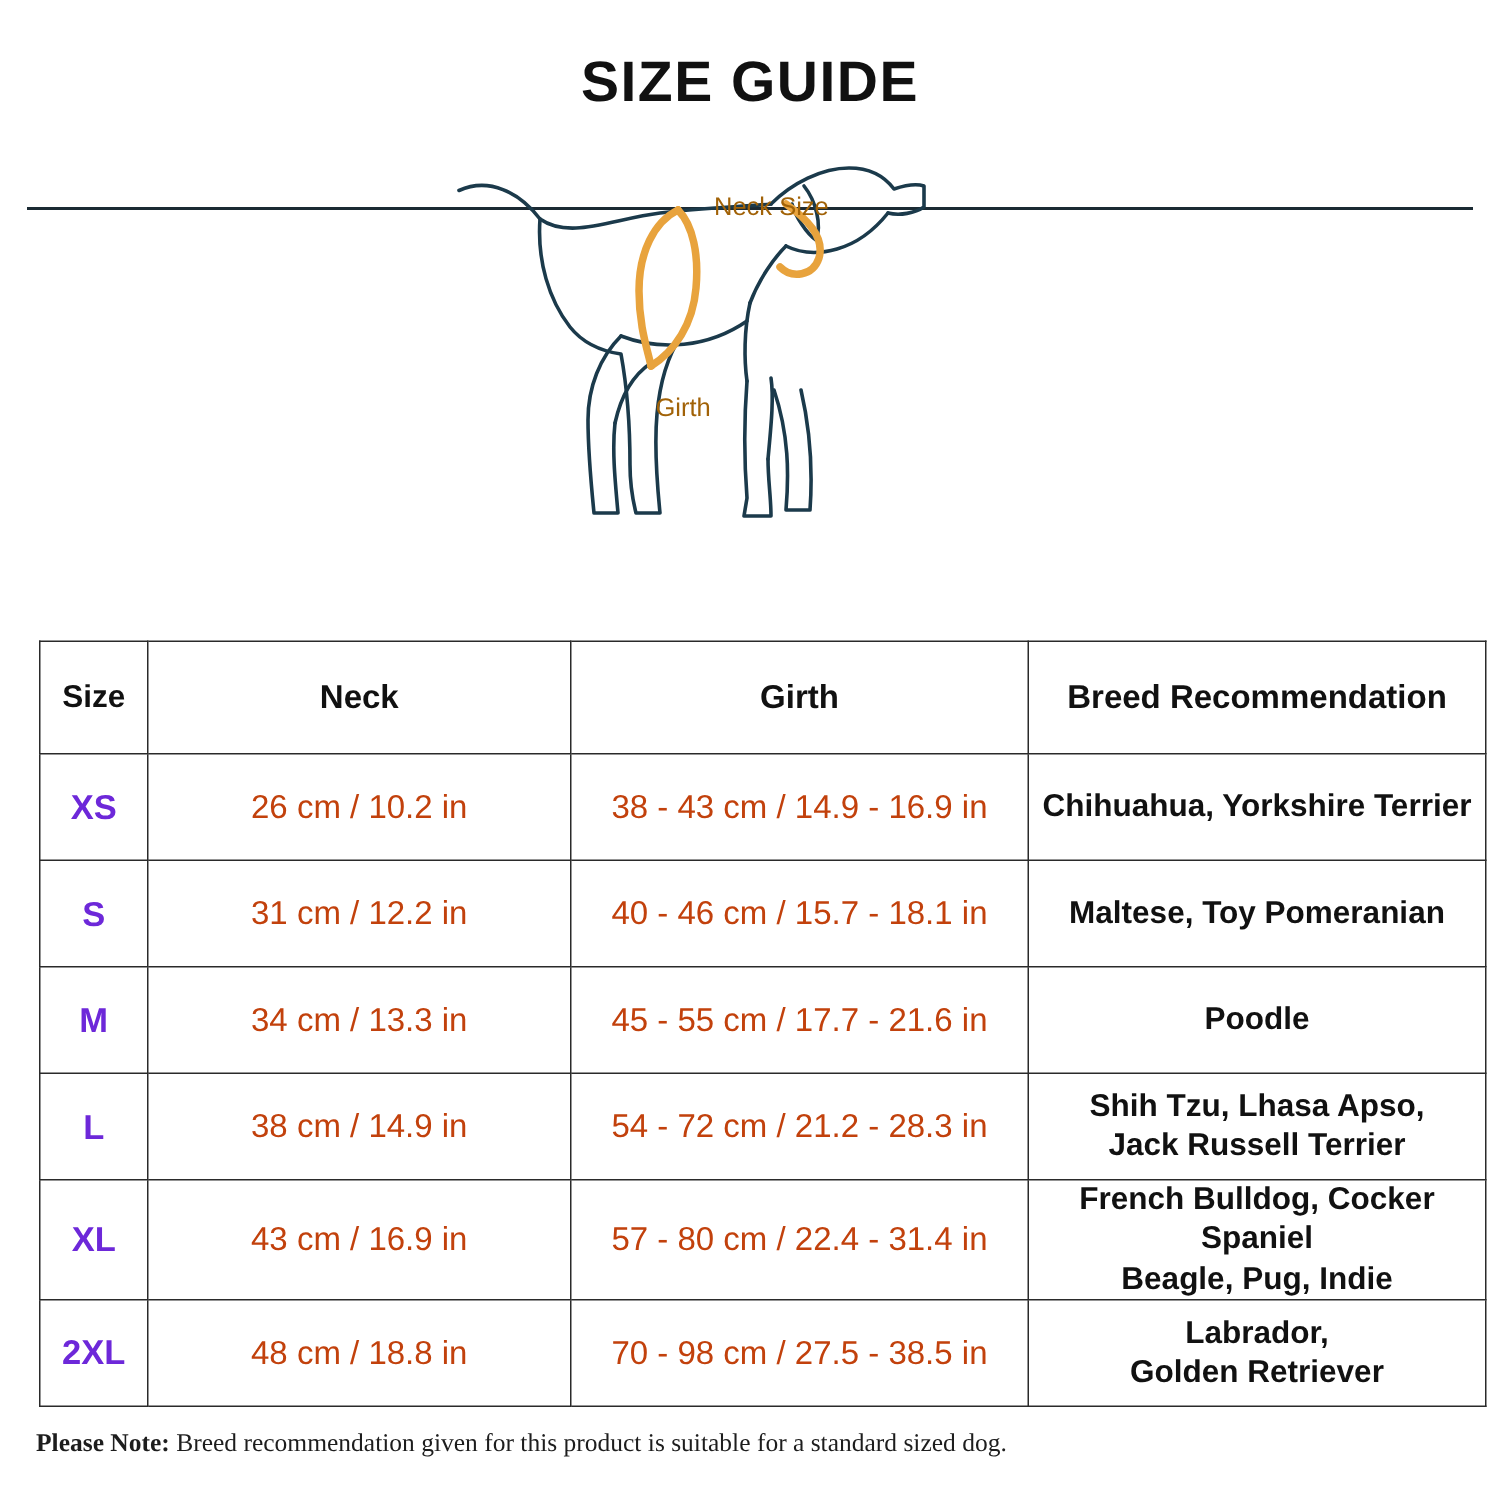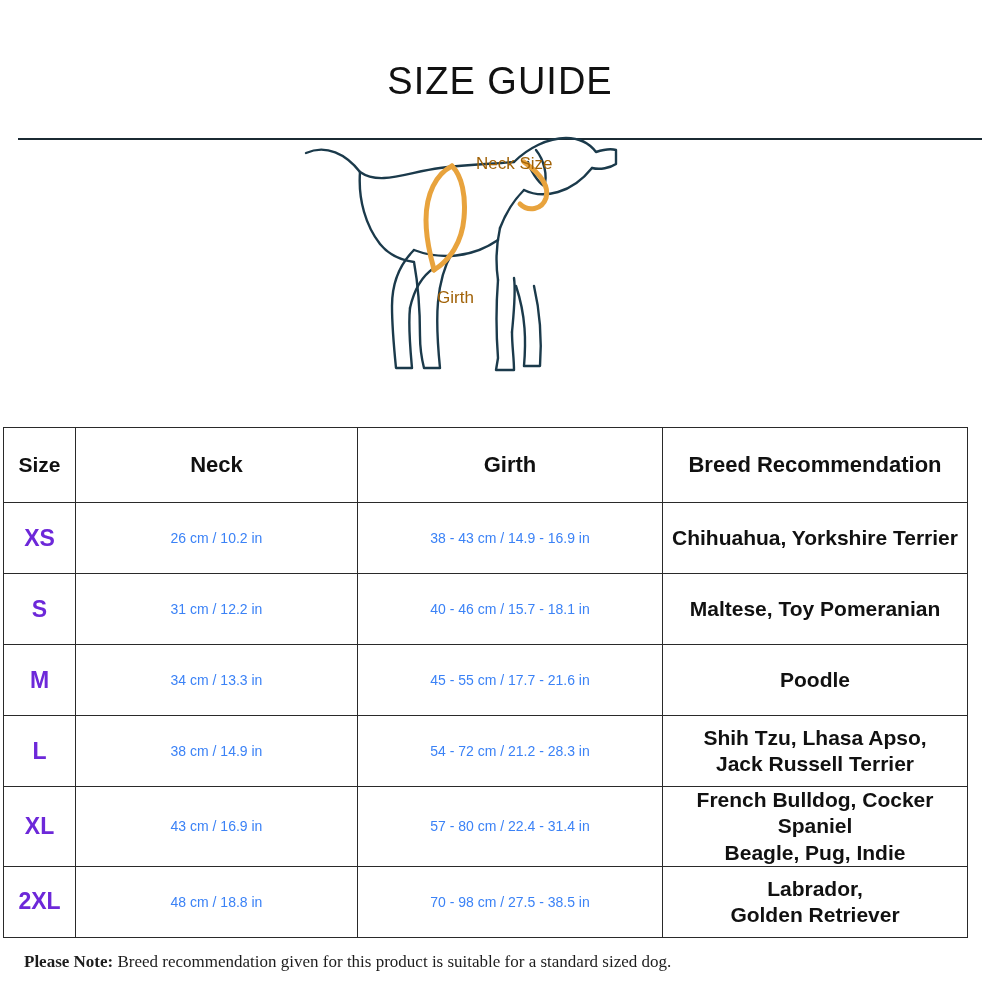--- a/index.html
+++ b/index.html
@@ -20,24 +20,24 @@
     width: 1000px;
     height: 1000px;
     position: relative;
     box-sizing: border-box;
   }
 
   
   .title {
     text-align: center;
     font-size: 38px;
-    font-weight: 400;
+    font-weight: 700;
     letter-spacing: 1px;
     color: #111111;
-    padding-top: 62px;
+    padding-top: 36px;
     line-height: 1;
   }
 
   .title-rule {
     position: absolute;
     left: 18px;
     right: 18px;
     top: 138px;
     border-top: 2px solid #1b2a33;
   }
@@ -57,21 +57,21 @@
     font-size: 17px;
     color: #a16207;
     font-family: "Liberation Sans", sans-serif;
   }
   .label-neck { left: 476px; top: 34px; }
   .label-girth { left: 437px; top: 168px; }
 
   
   table.size-table {
     position: absolute;
-    left: 3px;
+    left: 26px;
     top: 427px;
     width: 964px;
     border-collapse: collapse;
     table-layout: fixed;
     padding-left: 16px;
   }
   table.size-table td, table.size-table th {
     border: 1px solid #2a2a2a;
     text-align: center;
     vertical-align: middle;
@@ -91,22 +91,22 @@
   }
   thead th.h-size { font-size: 21px; }
 
   tbody tr { height: 71px; }
   tbody td.c-size {
     font-size: 23px;
     font-weight: 700;
     color: #6d28d9;
   }
   tbody td.c-meas {
-    font-size: 14px;
-    color: #3b82f6;
+    font-size: 22px;
+    color: #c2410c;
   }
   tbody td.c-breed {
     font-size: 21px;
     font-weight: 700;
     color: #111;
     line-height: 1.25;
   }
 
   
   .footnote {

